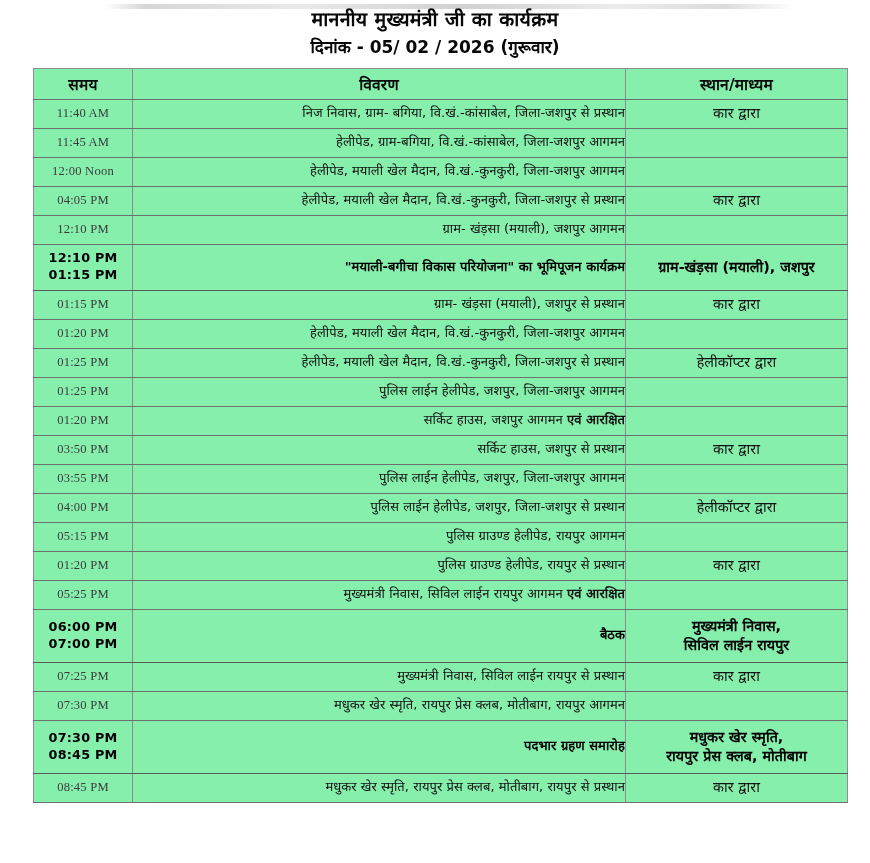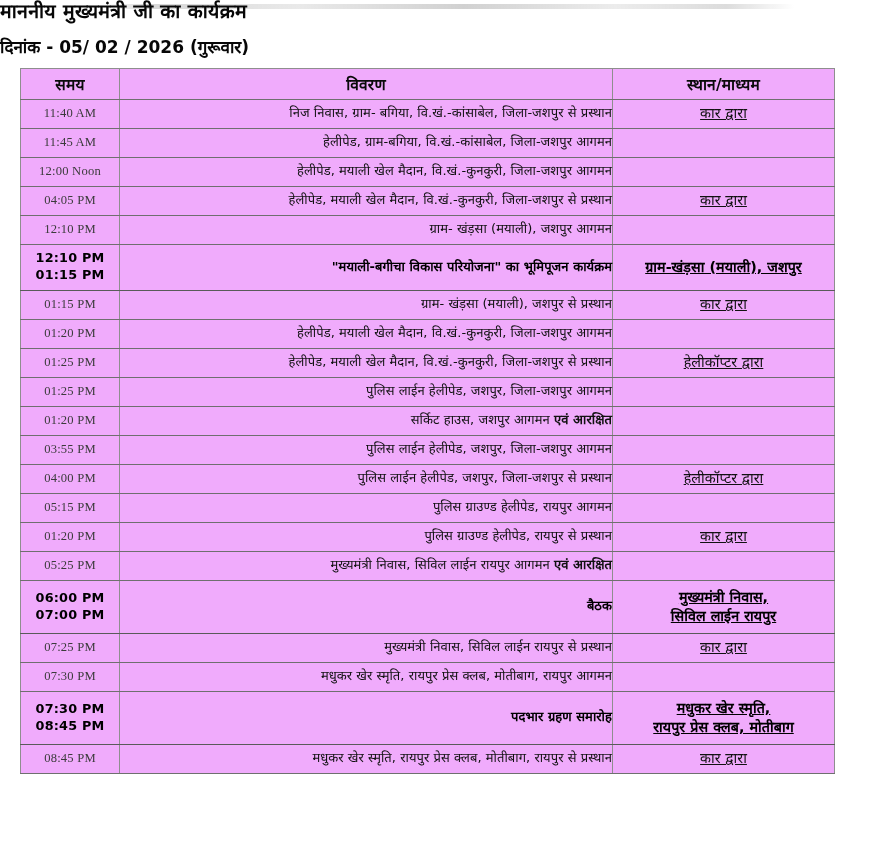--- a/index.html
+++ b/index.html
@@ -37,43 +37,44 @@
 
   .doc {
     position: absolute;
     top: 0;
     left: 0;
     width: 870px;
     height: 863px;
   }
 
   .title-block {
-    padding-top: 0;
+    text-align: center;
+    padding-top: 8px;
   }
   .doc-title {
     font-size: 19.5px;
     font-weight: bold;
     letter-spacing: 0.3px;
     line-height: 1.25;
     color: #070707;
   }
   .doc-date {
     font-size: 17px;
     font-weight: bold;
-    margin-top: 13px;
+    margin-top: 5px;
     line-height: 1.25;
     color: #070707;
   }
 
   table.schedule {
     border-collapse: collapse;
     table-layout: fixed;
-    margin: 9px 0 0 20px;
+    margin: 9px 0 0 33px;
     width: 814px;
-    background: #f0abfc;
+    background: #86efac;
   }
   table.schedule td, table.schedule th {
     border: 1px solid #8e8e8e;
     border-bottom-color: #6f6f6f;
     padding: 0;
     vertical-align: middle;
   }
 
   col.c-time  { width: 99px; }
   col.c-desc  { width: 493px; }
@@ -106,21 +107,20 @@
     letter-spacing: 0.05px;
     text-align: right;
   }
   td.place {
     text-align: center;
     font-size: 14.3px;
     color: #111;
     line-height: 1.33;
     white-space: pre-line;
     letter-spacing: 0.05px;
-    text-decoration: underline;
   }
 
   tr.highlight td.time,
   tr.highlight td.desc,
   tr.highlight td.place {
     font-weight: bold;
     color: #000;
   }
   tr.highlight td.time {
     font-family: "DejaVu Sans", "Liberation Sans", sans-serif;
@@ -212,20 +212,25 @@
           <td class="time">01:25 PM</td>
           <td class="desc">पुलिस लाईन हेलीपेड, जशपुर, जिला-जशपुर आगमन</td>
           <td class="place"></td>
         </tr>
         <tr class="row-h1">
           <td class="time">01:20 PM</td>
           <td class="desc">सर्किट हाउस, जशपुर आगमन <span class="emph">एवं आरक्षित</span></td>
           <td class="place"></td>
         </tr>
         <tr class="row-h1">
+          <td class="time">03:50 PM</td>
+          <td class="desc">सर्किट हाउस, जशपुर से प्रस्थान</td>
+          <td class="place">कार द्वारा</td>
+        </tr>
+        <tr class="row-h1">
           <td class="time">03:55 PM</td>
           <td class="desc">पुलिस लाईन हेलीपेड, जशपुर, जिला-जशपुर आगमन</td>
           <td class="place"></td>
         </tr>
         <tr class="row-h1">
           <td class="time">04:00 PM</td>
           <td class="desc">पुलिस लाईन हेलीपेड, जशपुर, जिला-जशपुर से प्रस्थान</td>
           <td class="place">हेलीकॉप्टर द्वारा</td>
         </tr>
         <tr class="row-h1">

